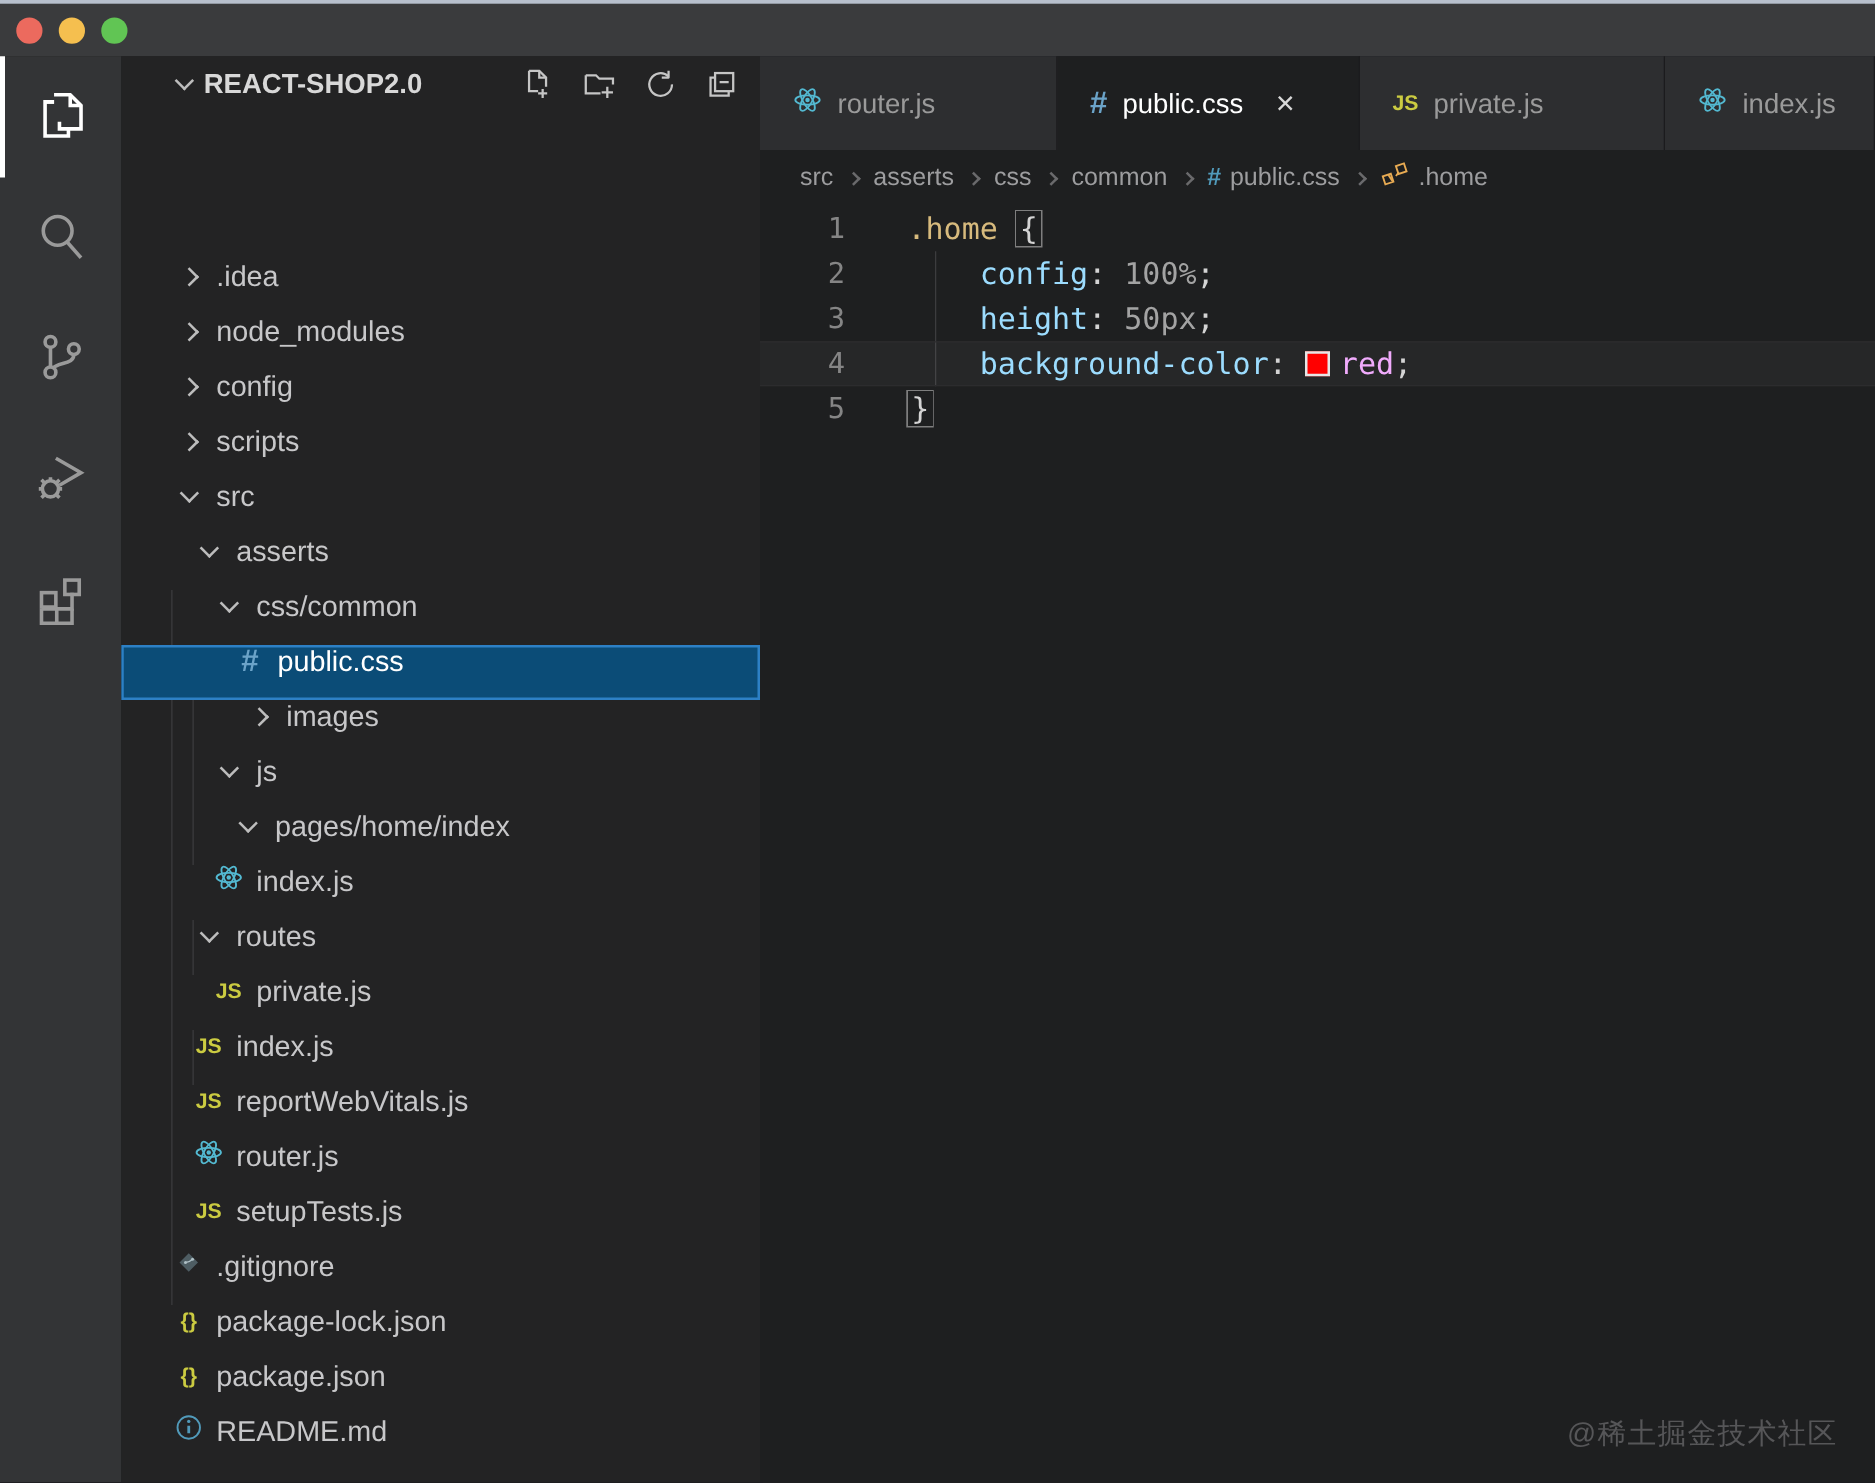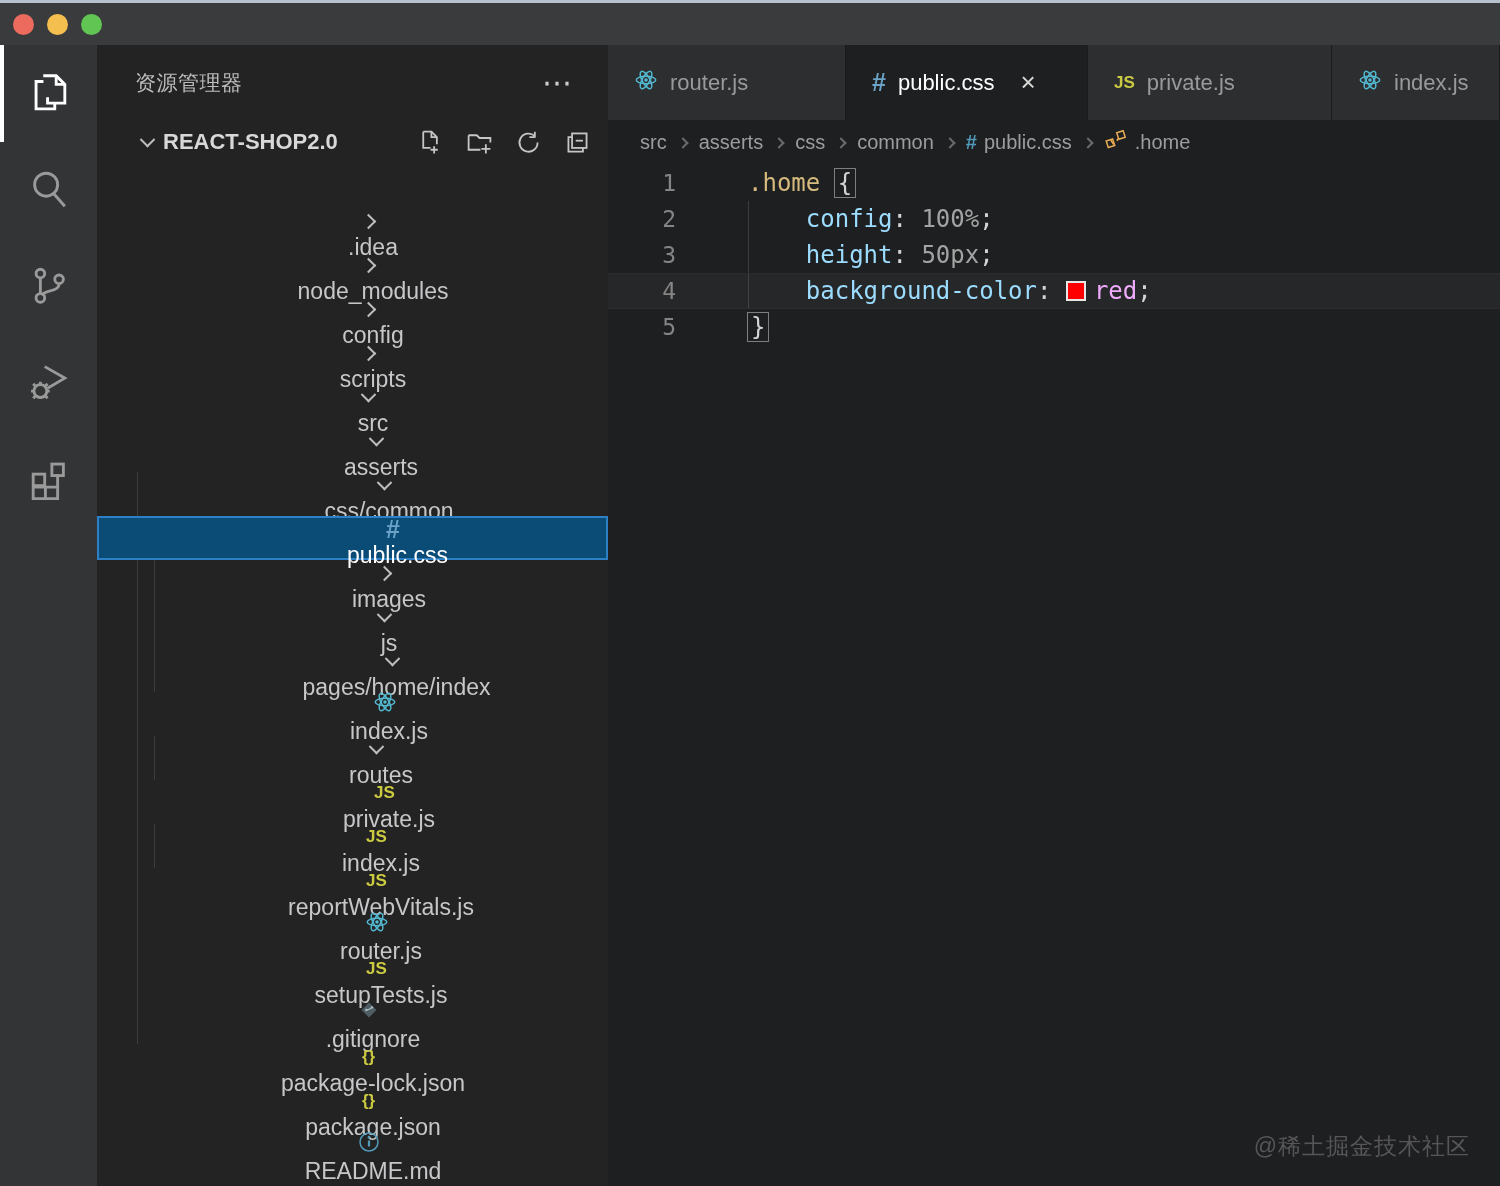--- a/index.html
+++ b/index.html
@@ -24,21 +24,21 @@
   .sidebar { position:relative; width:511px; background:#232324; flex:none; overflow:hidden; }
   .sb-titlerow { height:75px; display:flex; align-items:center; justify-content:space-between; padding:0 36px 0 38px; }
   .sb-title { color:#bcbcbc; font-size:21px; letter-spacing:.5px; }
   .sb-more { color:#cccccc; font-size:30px; line-height:10px; cursor:pointer; }
   .sb-sectionrow { height:44px; display:flex; align-items:center; padding:0 16px 0 14px;margin-left:31px; }
   .sb-section-label { color:#d8d8d8; font-weight:bold; font-size:22px; margin-left:10px; flex:1; }
   .sb-actions { display:flex; gap:20px; align-items:center; }
   .sb-actions svg { width:29px; height:29px; }
 
   .tree { position:absolute; top:163px; left:0; width:100%; }
-  .tree-row { height:44px; display:flex; align-items:center; color:#c7c7c9; font-size:23px; position:relative; cursor:pointer;flex-direction:column; }
+  .tree-row { height:44px; display:flex; color:#c7c7c9; font-size:23px; position:relative; cursor:pointer; }
   .tree-row .slot { width:26px; height:26px; display:flex; align-items:center; justify-content:center; flex:none; margin-right:9px; }
   .tree-row.selected { background:#0b4c77; box-shadow:inset 0 0 0 2px #2d80c5; color:#ffffff; }
   .guide { position:absolute; width:1px; background:#3c3c3e; }
 
   .chev { display:inline-block; width:11px; height:11px; border-right:2px solid #bdbdbd; border-bottom:2px solid #bdbdbd; }
   .chev.expanded { transform:rotate(45deg) translate(-2px,-2px); }
   .chev.collapsed { transform:rotate(-45deg); }
 
   .ticon-js, .ticon-json { color:#cbcb41; font-weight:bold; font-size:17px; font-family:"Liberation Sans",sans-serif; }
   .ticon-css { color:#6ba3c8; font-weight:bold; font-size:25px; }
@@ -55,21 +55,21 @@
 
   .breadcrumbs { height:45px; display:flex; align-items:center; padding-left:32px; color:#9d9d9f; font-size:20px; flex:none; }
   .bc-item { display:flex; align-items:center; gap:7px; }
   .bc-sep { display:inline-block; width:8px; height:8px; border-right:2px solid #6a6a6c; border-bottom:2px solid #6a6a6c; transform:rotate(-45deg); margin:0 12px; }
   .bc-hash { color:#519aba; font-weight:bold; font-size:20px; }
 
   .code { position:relative; flex:1; font-family:"DejaVu Sans Mono","Liberation Mono",monospace; font-size:24px; }
   .code-line { position:relative; height:36px; display:flex; align-items:center; white-space:pre; }
   .code-line.current { background:rgba(255,255,255,0.04); border-top:1px solid #2c2c2e; border-bottom:1px solid #2c2c2e; }
   .gutter { width:90px; flex:none; text-align:right; color:#858585; font-size:23px; padding-right:22px; }
-  .line-content { margin-left:50px; }
+  .line-content { margin-left:28px; }
   .tk-sel { color:#d7ba7d; } .tk-prop { color:#9cdcfe; } .tk-num { color:#a3a3a3; }
   .tk-val { color:#f0abfc; } .tk-punct { color:#d4d4d4; } .tk-plain { color:#d4d4d4; }
   .tk-brace { color:#d4d4d4; box-shadow:0 0 0 1px #7e7e7e; padding:0 3px; }
   .swatch { display:inline-block; width:20px; height:20px; border:2px solid #e6e6e6; vertical-align:-2px; margin-right:8px; }
   .code-guide { position:absolute; left:140px; top:36px; width:1px; height:108px; background:#3c3c3e; }
 
   .watermark { position:absolute; right:30px; bottom:24px; color:#565658; font-size:23px; letter-spacing:1px; }
 </style>
 </head>
 <body>
@@ -128,24 +128,20 @@
               <path d="M5 23h17v-9"></path>
               <path d="M13 14v17" style="display:none"></path>
               <rect x="18" y="7" width="8" height="8"></rect>
               <path d="M5 23v8h17v-8M13.5 23v8"></path>
             </svg>
           </div>
         </div>
     </div>
 
     <div class="sidebar">
-      <div class="sb-titlerow">
-        <span class="sb-title">资源管理器</span>
-        <span class="sb-more">⋯</span>
-      </div>
       <div class="sb-sectionrow">
         <span class="chev expanded"></span>
         <span class="sb-section-label">REACT-SHOP2.0</span>
         <span class="sb-actions" id="sb-actions">
             <span style="display:flex">
               <svg viewBox="0 0 32 32" fill="none" stroke="#c5c5c5" stroke-width="2">
                 <path d="M8 4h9l6 6v8"></path>
                 <path d="M17 4v6h6"></path>
                 <path d="M8 4v18h8"></path>
                 <path d="M20 20v8M16 24h8"></path>
@@ -219,21 +215,21 @@
               <span class="chev expanded"></span>
             </span>
     <span>css/common</span>
           </div>
           <div class="tree-row selected" style="padding-left:90px">
     <span class="slot">
               <span class="ticon-css">#</span>
             </span>
     <span>public.css</span>
           </div>
-          <div class="tree-row" style="padding-left:73px">
+          <div class="tree-row" style="padding-left:97px">
     <span class="slot">
               <span class="chev collapsed"></span>
             </span>
     <span>images</span>
           </div>
           <div class="tree-row" style="padding-left:73px">
     <span class="slot">
               <span class="chev expanded"></span>
             </span>
     <span>js</span>

